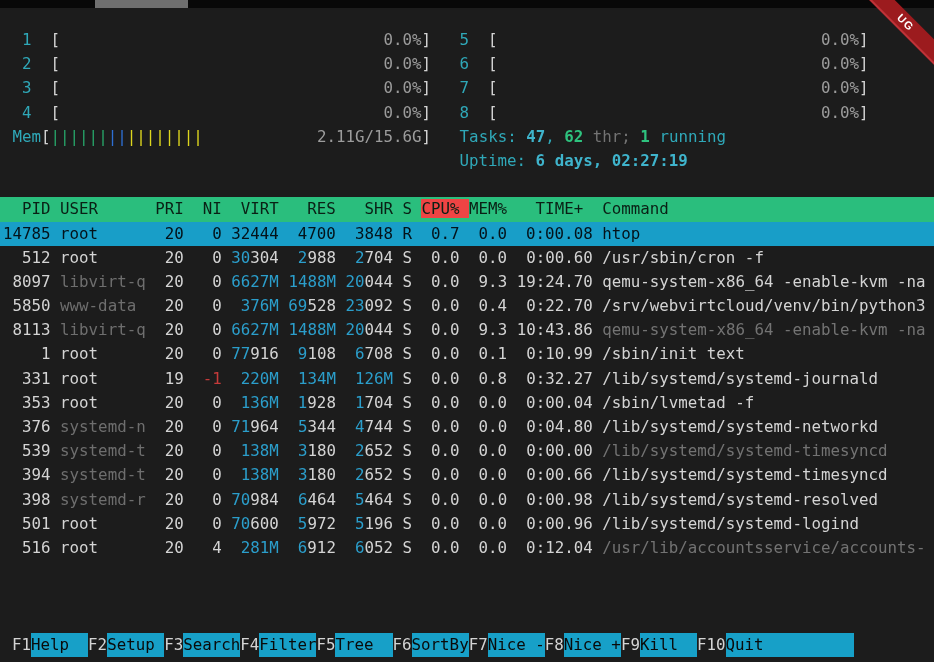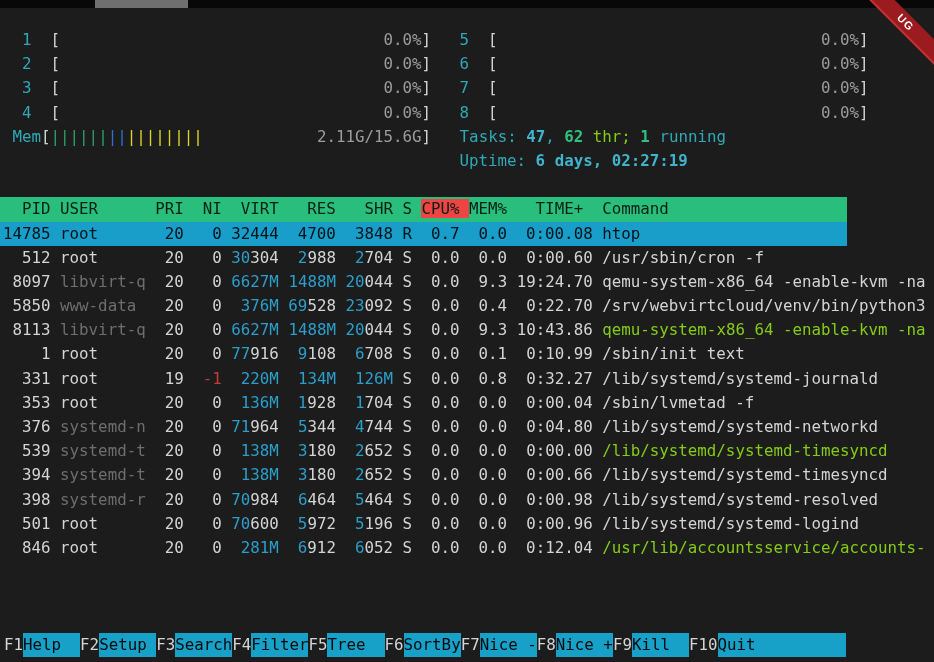--- a/index.html
+++ b/index.html
@@ -6,41 +6,41 @@
   .screen{position:relative;width:934px;height:662px;overflow:hidden;background:#1c1c1c;
           font-family:"DejaVu Sans Mono","Liberation Mono",monospace;font-size:15.8px;}
   .topstrip{position:absolute;top:0;left:0;width:934px;height:8px;background:#080808;}
   .handle{position:absolute;top:0;left:95px;width:93px;height:8px;background:#6f6f6f;}
   .corner{position:absolute;top:0;right:0;width:92px;height:78px;overflow:hidden;z-index:5;}
   .ribbon{position:absolute;top:14px;right:-36px;width:130px;transform:rotate(45deg);
           background:#9c1b1e;border-bottom:2px solid #bf3338;color:#fff;text-align:center;
           font-family:"Liberation Sans",sans-serif;font-size:11px;font-weight:bold;
           letter-spacing:1px;padding:2px 0;}
   #term{position:absolute;top:28px;left:0;width:934px;}
-  .line{height:24.2px;line-height:24.2px;white-space:pre;padding-left:3px;width:847px;box-sizing:border-box;}
+  .line{height:24.2px;line-height:24.2px;white-space:pre;padding-left:3px;width:934px;box-sizing:border-box;}
   .w{color:#d4d4d4}
   .g{color:#6e6e6e}
   .c{color:#2b9ecb}
   .r{color:#c43a3a}
-  .grn{color:#84cc16}
+  .grn{color:#737373}
   .cy{color:#2fa8b8}
   .br{color:#d4d4d4}
   .v{color:#9c9c9c}
   .bw{color:#ededed;font-weight:bold}
   .bc{color:#3fb4cc;font-weight:bold}
   .bg{color:#2ec27e;font-weight:bold}
   .bar-g{color:#27a468}
   .bar-b{color:#2e6fd4}
   .bar-y{color:#ddd61e}
   .thead{background:#2abe7d;}
   .thead span{color:#0a2015;}
   .thead .hs{background:#ef4444;}
   .sel{background:#189ec8;}
   .sel span{color:#041219 !important;margin-top:25px;}
-  .fbar{position:absolute;top:633.2px;left:4px;width:842px;height:24.2px;line-height:24.2px;
+  .fbar{position:absolute;top:633.2px;left:12px;width:842px;height:24.2px;line-height:24.2px;
         display:flex;white-space:pre;}
   .key{color:#d4d4d4;}
   .flabel{background:#17a0c8;color:#0a0a0a;}
   .fill{flex:1;background:#17a0c8;}
 </style>
 </head>
 <body>
 
 <div class="screen">
   <div class="topstrip">
@@ -61,21 +61,21 @@
       <div class="line"><span class="w"> 5850 </span><span class="g">www-data </span><span class="w">  20   0  </span><span class="c">376M</span><span class="w"> </span><span class="c">69</span><span class="w">528 </span><span class="c">23</span><span class="w">092 S  0.0  0.4  0:22.70 /srv/webvirtcloud/venv/bin/python3</span></div>
       <div class="line"><span class="w"> 8113 </span><span class="g">libvirt-q</span><span class="w">  20   0 </span><span class="c">6627M</span><span class="w"> </span><span class="c">1488M</span><span class="w"> </span><span class="c">20</span><span class="w">044 S  0.0  9.3 10:43.86 </span><span class="grn">qemu-system-x86_64 -enable-kvm -na</span></div>
       <div class="line"><span class="w">    1 root       20   0 </span><span class="c">77</span><span class="w">916  </span><span class="c">9</span><span class="w">108  </span><span class="c">6</span><span class="w">708 S  0.0  0.1  0:10.99 /sbin/init text</span></div>
       <div class="line"><span class="w">  331 root       19  </span><span class="r">-1</span><span class="w">  </span><span class="c">220M</span><span class="w">  </span><span class="c">134M</span><span class="w">  </span><span class="c">126M</span><span class="w"> S  0.0  0.8  0:32.27 /lib/systemd/systemd-journald</span></div>
       <div class="line"><span class="w">  353 root       20   0  </span><span class="c">136M</span><span class="w">  </span><span class="c">1</span><span class="w">928  </span><span class="c">1</span><span class="w">704 S  0.0  0.0  0:00.04 /sbin/lvmetad -f</span></div>
       <div class="line"><span class="w">  376 </span><span class="g">systemd-n</span><span class="w">  20   0 </span><span class="c">71</span><span class="w">964  </span><span class="c">5</span><span class="w">344  </span><span class="c">4</span><span class="w">744 S  0.0  0.0  0:04.80 /lib/systemd/systemd-networkd</span></div>
       <div class="line"><span class="w">  539 </span><span class="g">systemd-t</span><span class="w">  20   0  </span><span class="c">138M</span><span class="w">  </span><span class="c">3</span><span class="w">180  </span><span class="c">2</span><span class="w">652 S  0.0  0.0  0:00.00 </span><span class="grn">/lib/systemd/systemd-timesyncd</span></div>
       <div class="line"><span class="w">  394 </span><span class="g">systemd-t</span><span class="w">  20   0  </span><span class="c">138M</span><span class="w">  </span><span class="c">3</span><span class="w">180  </span><span class="c">2</span><span class="w">652 S  0.0  0.0  0:00.66 /lib/systemd/systemd-timesyncd</span></div>
       <div class="line"><span class="w">  398 </span><span class="g">systemd-r</span><span class="w">  20   0 </span><span class="c">70</span><span class="w">984  </span><span class="c">6</span><span class="w">464  </span><span class="c">5</span><span class="w">464 S  0.0  0.0  0:00.98 /lib/systemd/systemd-resolved</span></div>
       <div class="line"><span class="w">  501 root       20   0 </span><span class="c">70</span><span class="w">600  </span><span class="c">5</span><span class="w">972  </span><span class="c">5</span><span class="w">196 S  0.0  0.0  0:00.96 /lib/systemd/systemd-logind</span></div>
-      <div class="line"><span class="w">  846 root       20   0  </span><span class="c">281M</span><span class="w">  </span><span class="c">6</span><span class="w">912  </span><span class="c">6</span><span class="w">052 S  0.0  0.0  0:12.04 </span><span class="grn">/usr/lib/accountsservice/accounts-</span></div>
+      <div class="line"><span class="w">  516 root       20   4  </span><span class="c">281M</span><span class="w">  </span><span class="c">6</span><span class="w">912  </span><span class="c">6</span><span class="w">052 S  0.0  0.0  0:12.04 </span><span class="grn">/usr/lib/accountsservice/accounts-</span></div>
     </div>
   <div class="fbar" id="fbar"><span class="key">F1</span><span class="flabel">Help  </span><span class="key">F2</span><span class="flabel">Setup </span><span class="key">F3</span><span class="flabel">Search</span><span class="key">F4</span><span class="flabel">Filter</span><span class="key">F5</span><span class="flabel">Tree  </span><span class="key">F6</span><span class="flabel">SortBy</span><span class="key">F7</span><span class="flabel">Nice -</span><span class="key">F8</span><span class="flabel">Nice +</span><span class="key">F9</span><span class="flabel">Kill  </span><span class="key">F10</span><span class="flabel">Quit</span><span class="fill"></span></div>
   <div class="corner">
     <div class="ribbon">
       <span>UG</span>
     </div>
   </div>
 </div>
 
 </body></html>

